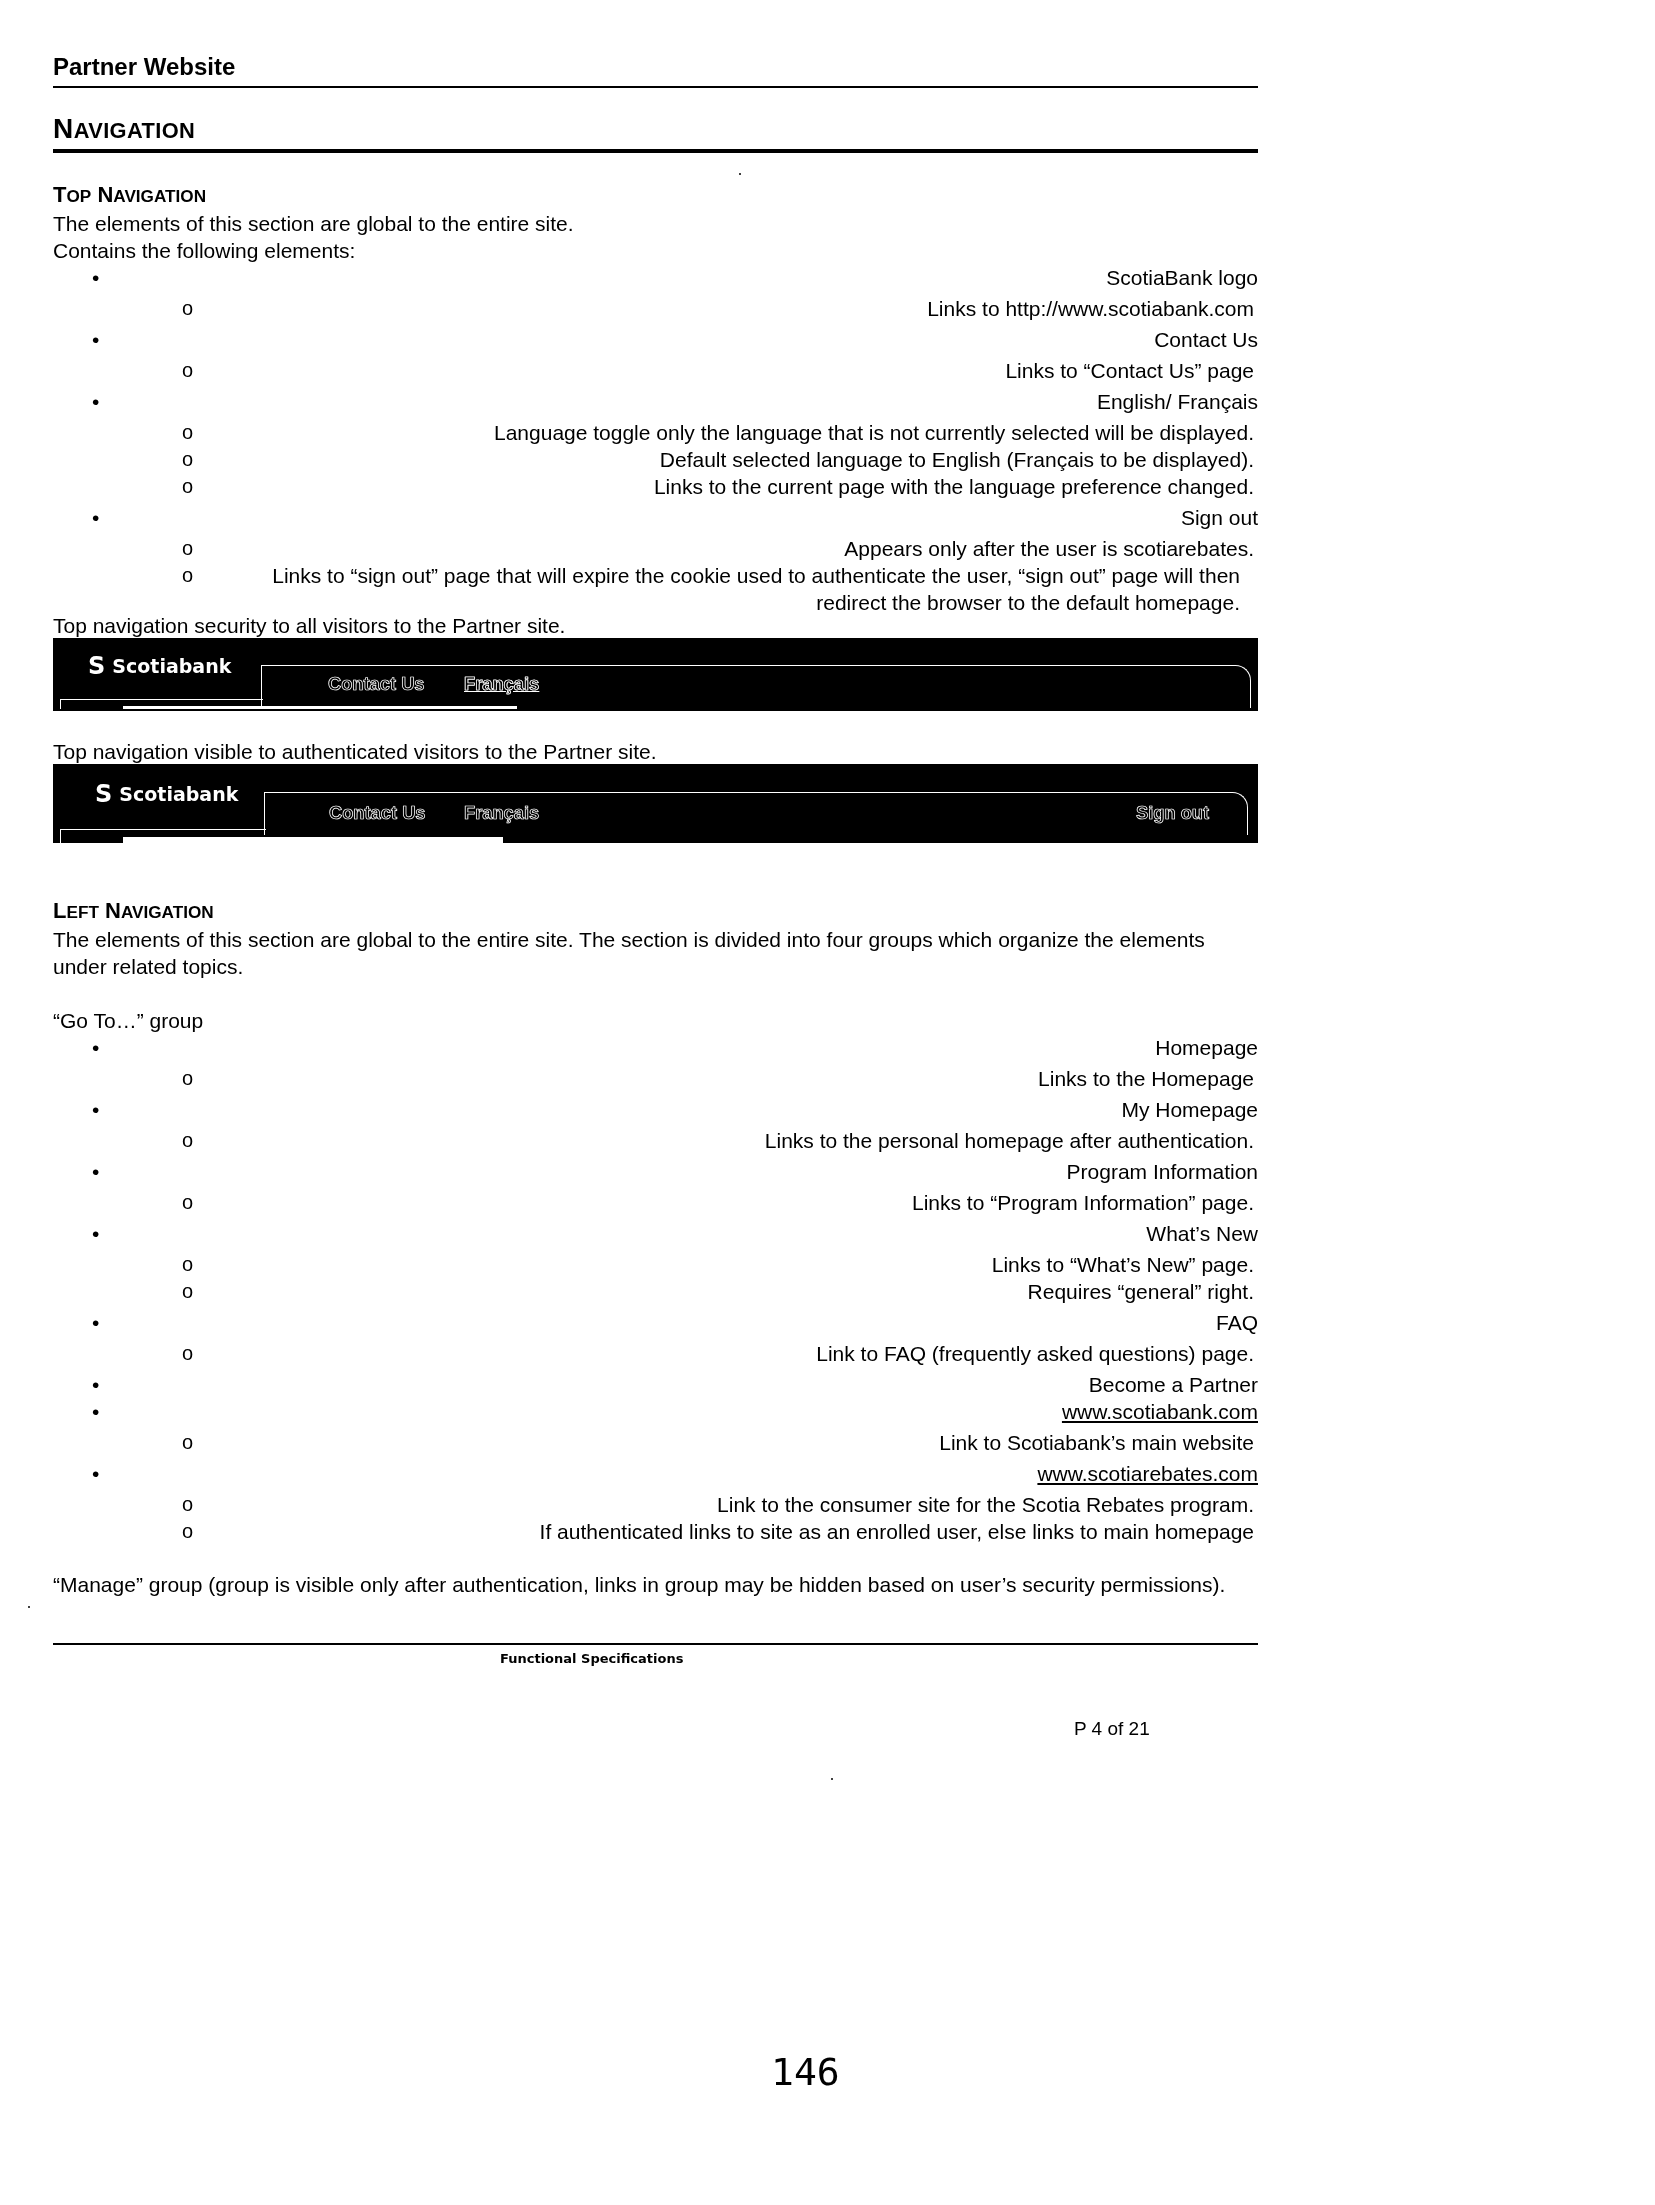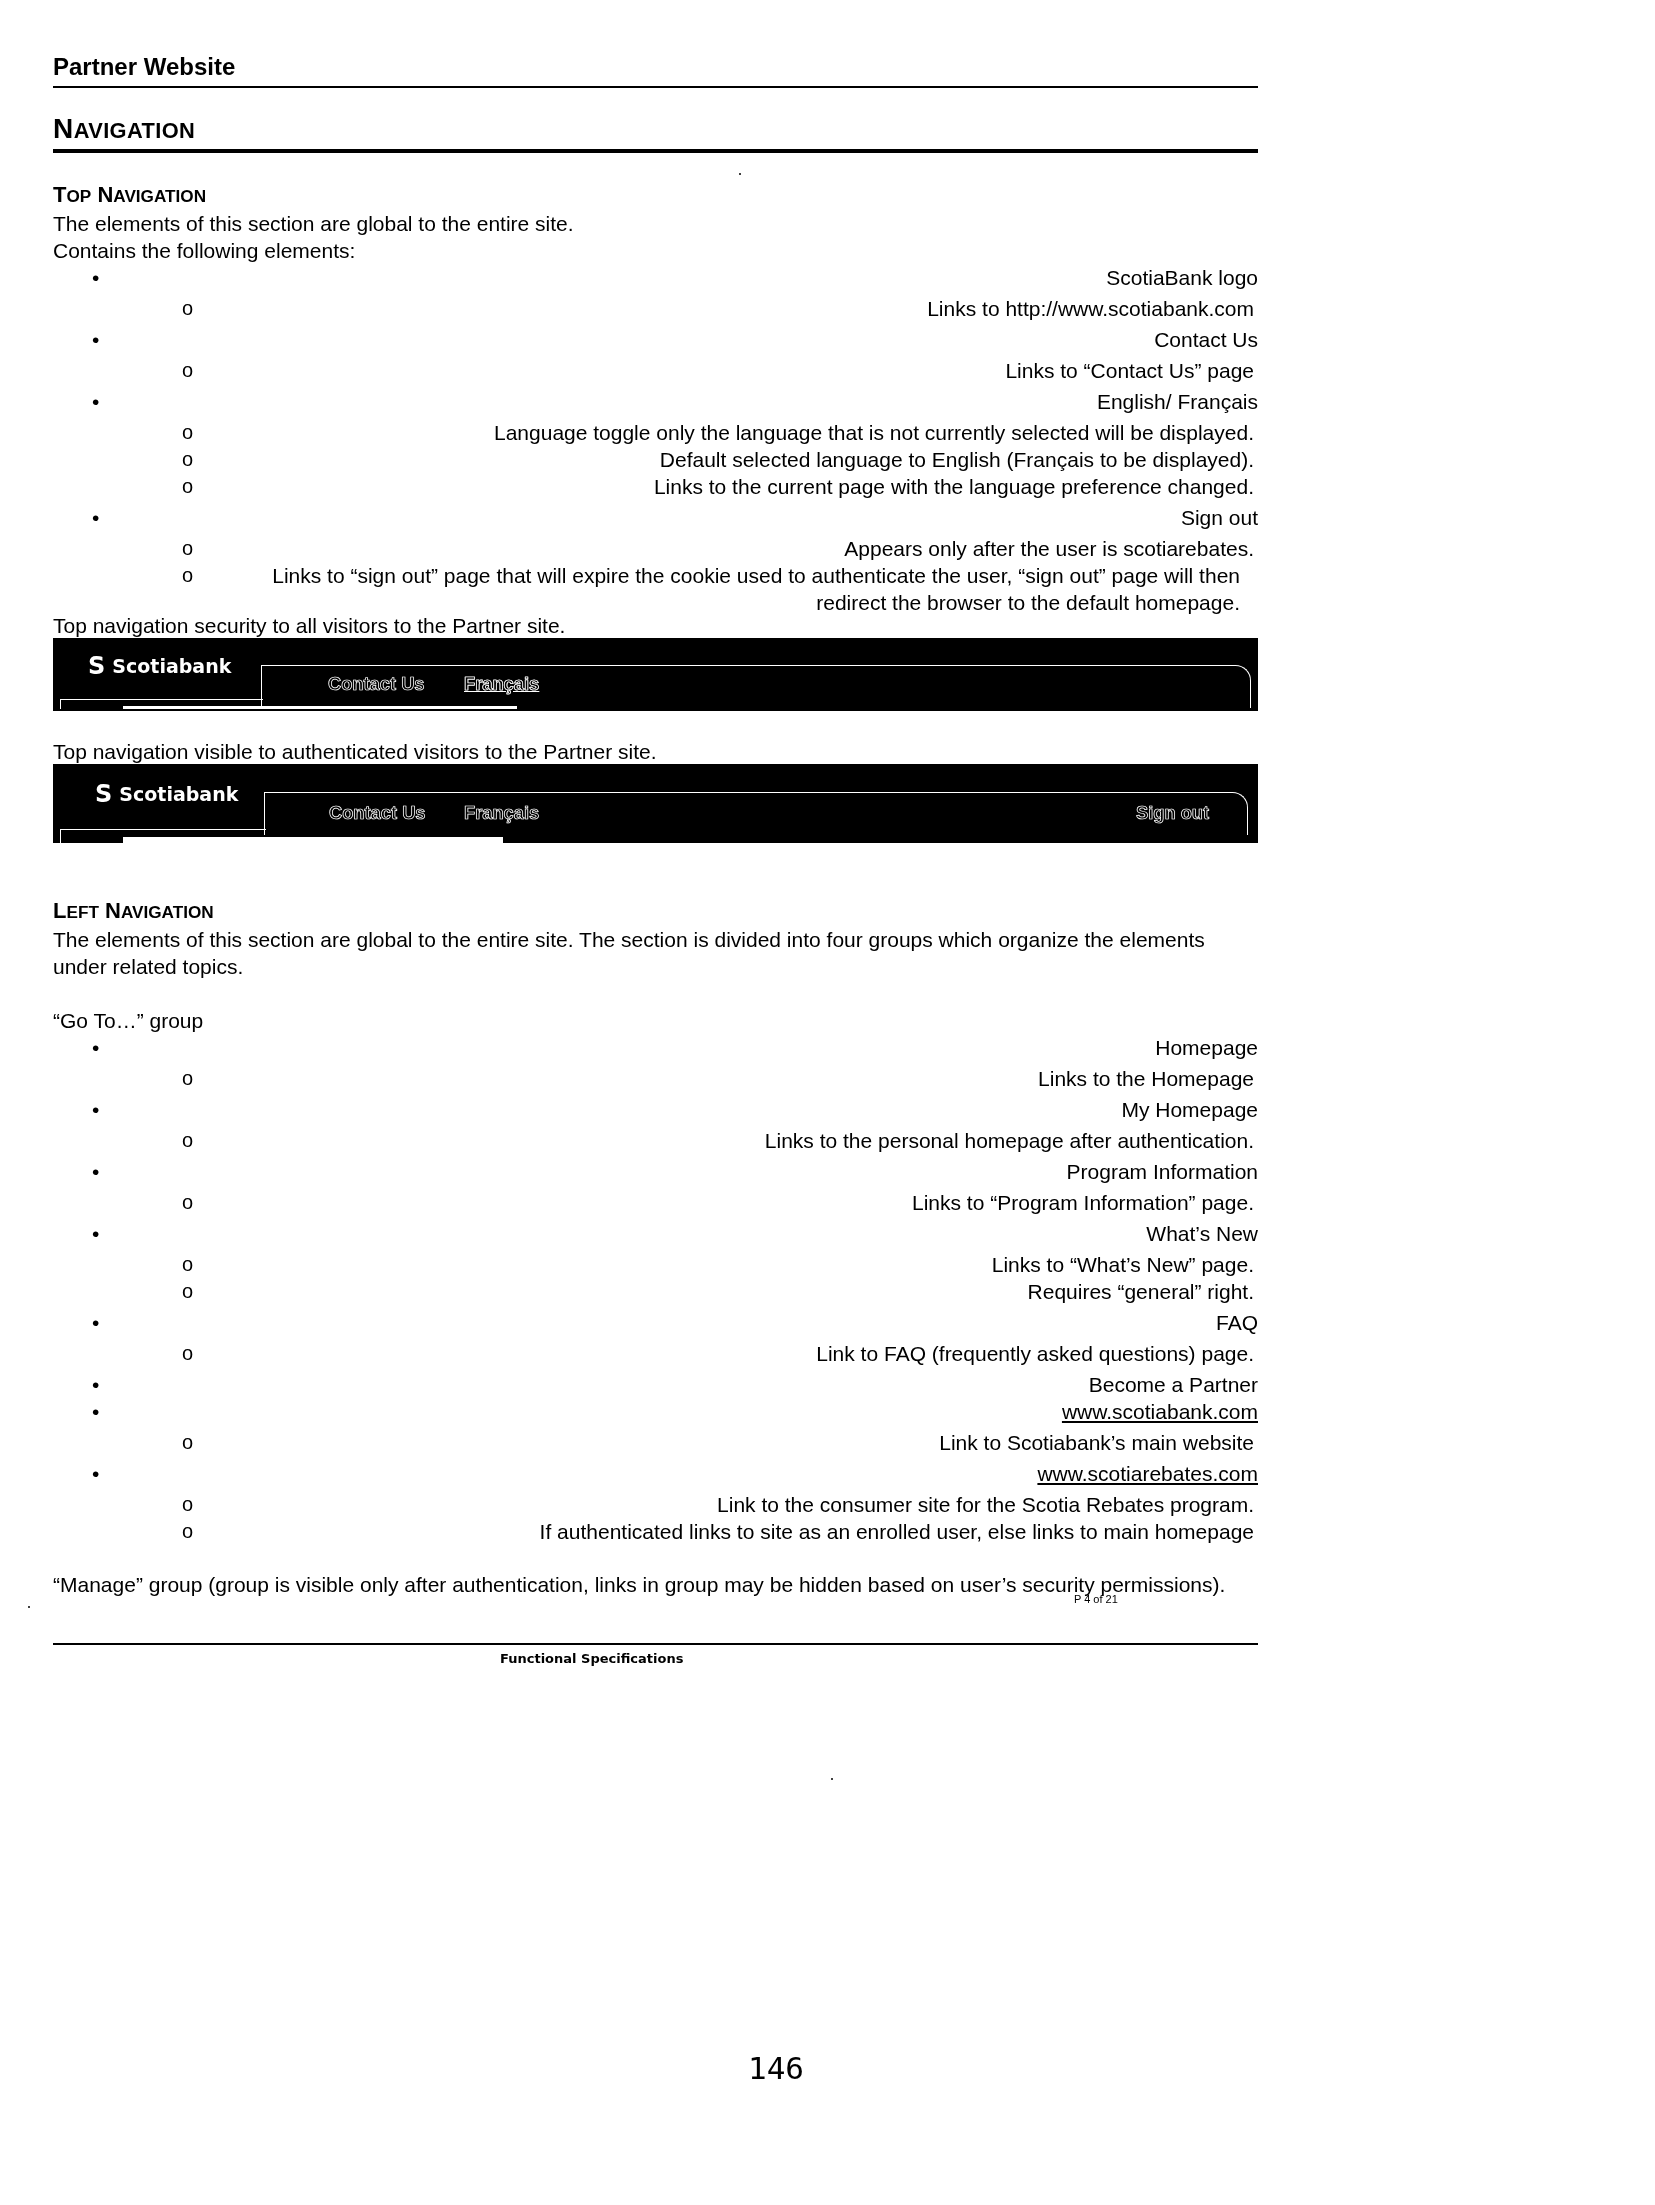--- a/index.html
+++ b/index.html
@@ -30,22 +30,22 @@
   .navbar .logo .mark { font-size: 24px; font-weight: bold; }
   .navbar .tabline { position: absolute; left: 208px; top: 27px; right: 7px; height: 42px; border-top: 1.4px solid #fff; border-left: 1.4px solid #fff; border-right: 1.4px solid #fff; border-top-right-radius: 15.5px; }
   .navbar .leftline { position: absolute; left: 7px; top: 61px; width: 203px; border-top: 1.4px solid #fff; }
   .navbar .leftline2 { position: absolute; left: 7px; top: 61px; height: 10px; border-left: 1.4px solid #fff; }
   .navbar .item { position: absolute; top: 35px; color: #000; font-family: "Liberation Sans", sans-serif; font-weight: bold; font-size: 18.3px;
     -webkit-text-stroke: 0.7px #fff; text-shadow: 0 0 0.7px #fff; }
   .navbar .item.ul { text-decoration: underline; text-decoration-color: #fff; }
   .navbar .strip { position: absolute; left: 70px; top: 68px; width: 394px; height: 2.8px; background: #fff; }
 
   .footer-label { position: absolute; top: 1651px; left: 500px; font-weight: bold; font-size: 13px; font-family: "DejaVu Sans", sans-serif; }
-  .footer-page { position: absolute; top: 1593px; left: 1074px; font-size: 11px; }
-  .page-num { position: absolute; top: 2050px; left: 748px; font-size: 31px; font-family: "DejaVu Sans Mono", monospace; }
+  .footer-page { position: absolute; top: 1718px; left: 1074px; font-size: 19px; }
+  .page-num { position: absolute; top: 2050px; left: 771px; font-size: 38px; font-family: "DejaVu Sans Mono", monospace; }
   .dot { position: absolute; width: 2.1px; height: 2.1px; background: #000; border-radius: 50%; }
 </style>
 </head>
 <body>
 
 <div class="page">
 
   <div class="hdr-title">Partner Website</div>
   <div class="rule" style="top:86px;height:2.1px;"></div>
 

